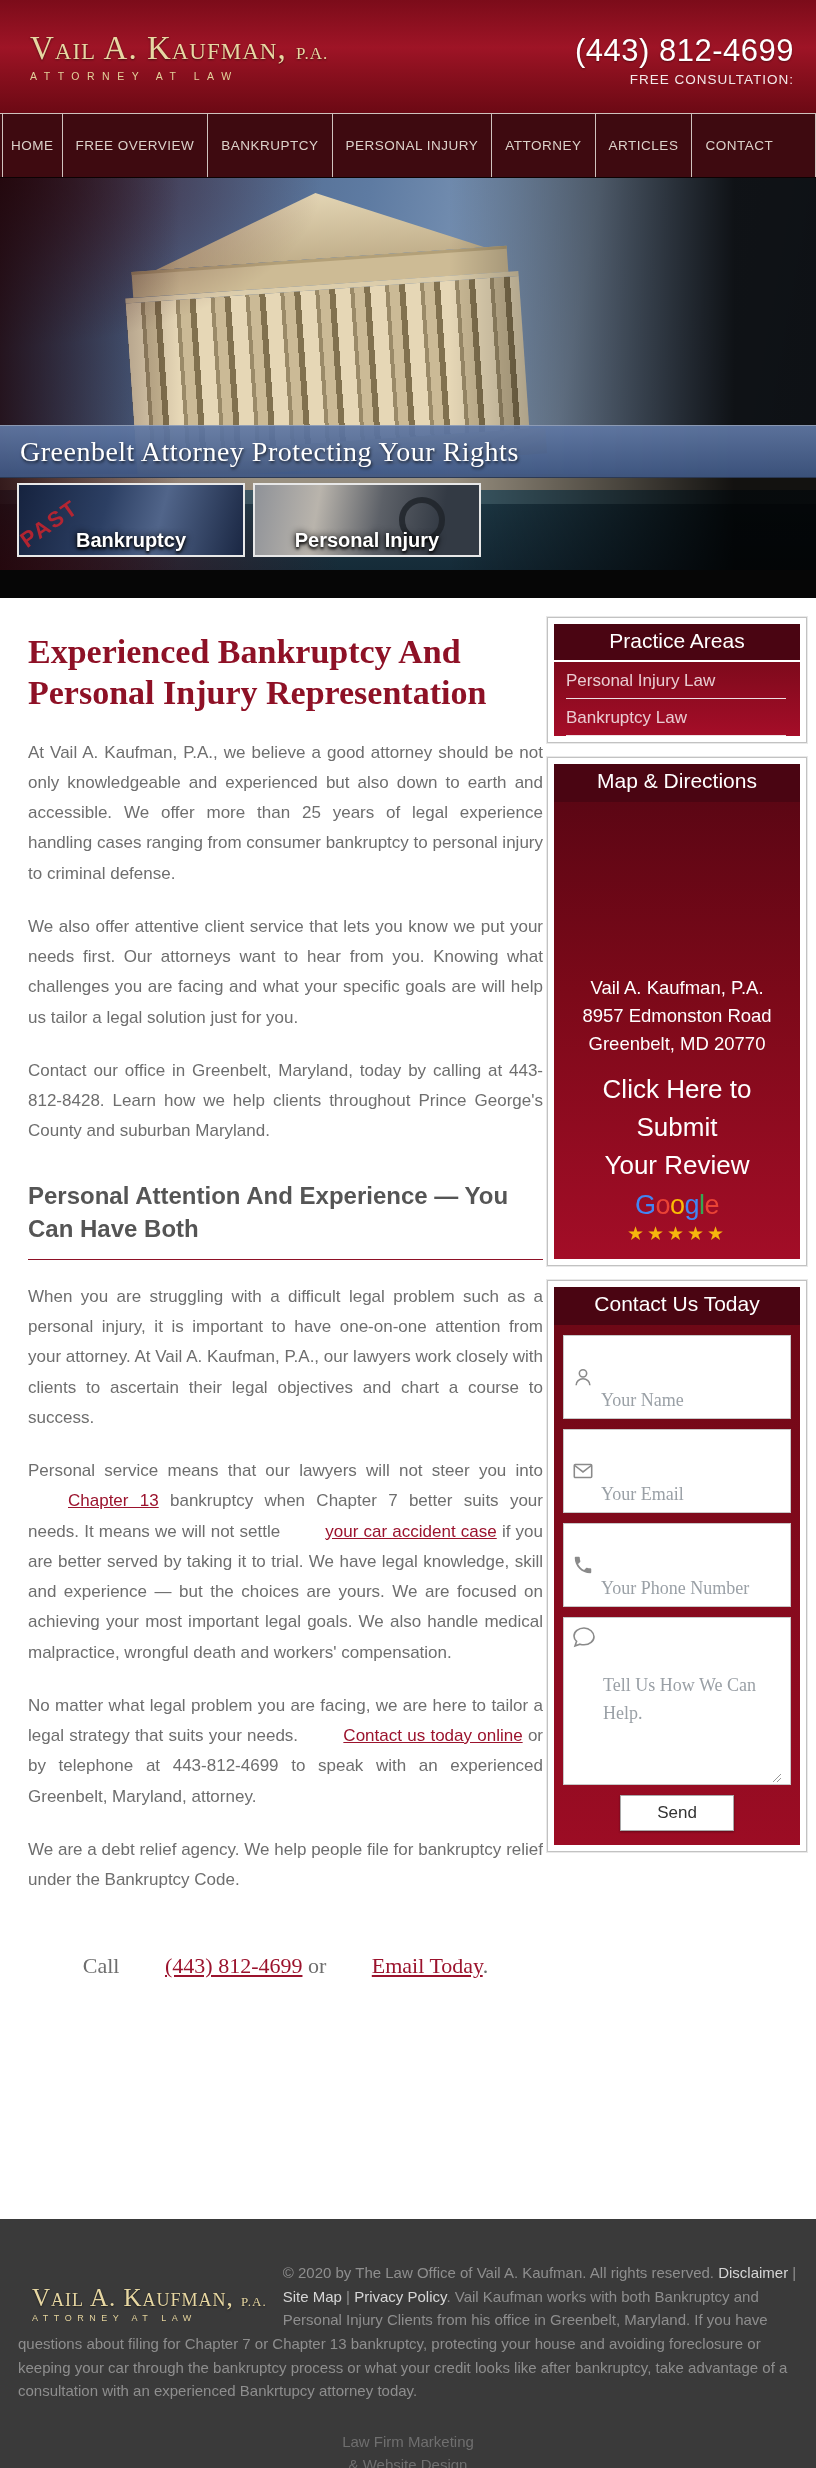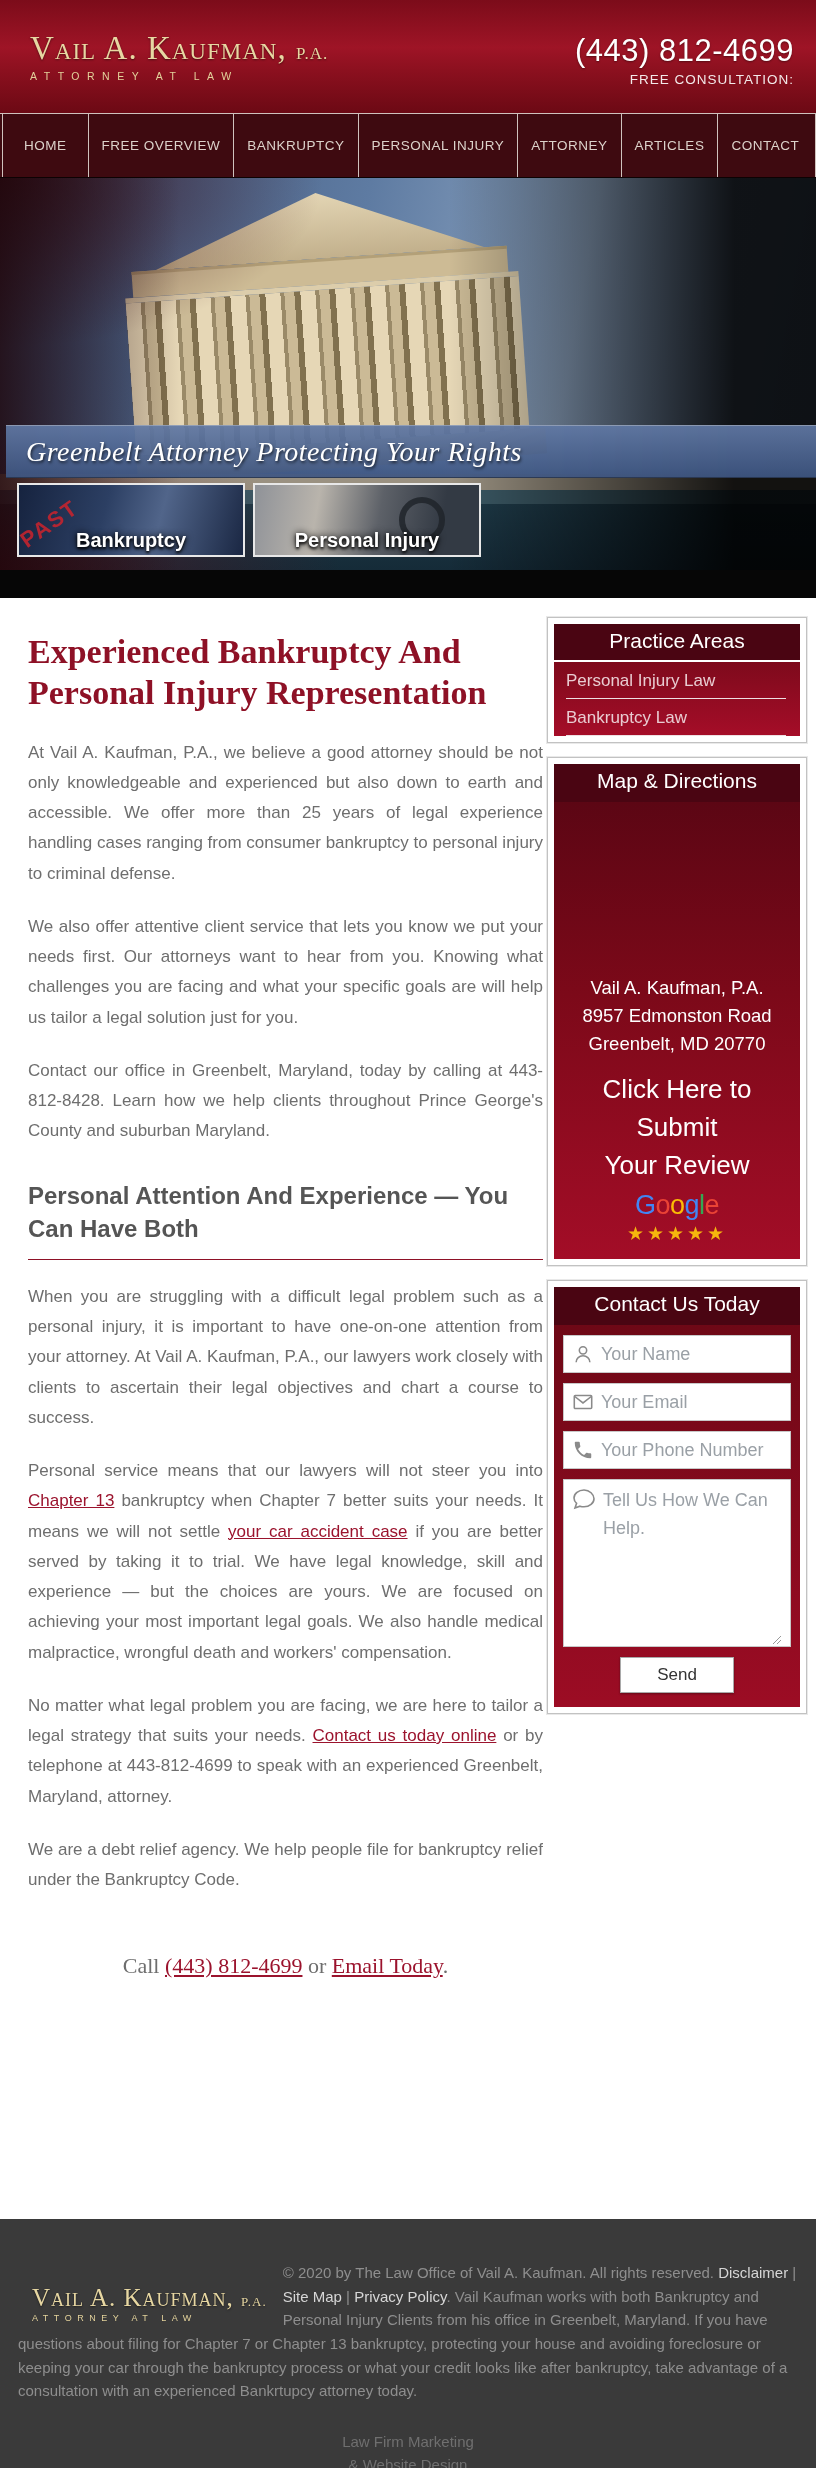--- a/index.html
+++ b/index.html
@@ -26,45 +26,45 @@
   
   .main-nav {
     height: 65px; background: #3e0a10; display: flex; align-items: stretch;
     border-top: 1px solid #cfc2bd; border-bottom: 1px solid #0d0203;
   }
   .nav-item {
     display: flex; align-items: center; padding: 0 13px;
     color: #dcd2ca; font-size: 13.5px; letter-spacing: .5px;
     border-right: 1px solid #cfc2bd; cursor: pointer; white-space: nowrap;
   }
-  .nav-item:first-child { border-left: 1px solid #cfc2bd; margin-left: 2px; padding: 0 21px; }
+  .nav-item:first-child { border-left: 1px solid #cfc2bd; margin-left: 2px; padding: 0 8px; }
   .nav-item:last-child { flex: 1; }
 
   
   .hero { position: relative; height: 392px; overflow: hidden;
     background: linear-gradient(100deg, #3c4f72 0%, #5e7ba2 42%, #8fa6c2 68%, #6d88ab 100%); }
   .building { position: absolute; left: 128px; top: 14px; width: 410px; transform: rotate(-4deg); }
   .pediment { width: 330px; height: 66px; margin-left: 32px;
     clip-path: polygon(50% 0, 100% 100%, 0 100%);
     background: linear-gradient(180deg, #e3d5b4, #c2b08c); }
   .frieze { width: 376px; height: 26px; margin-left: 8px; background: #cdbb95; border-top: 3px solid #b3a078; }
   .columns { width: 394px; height: 158px; border-top: 5px solid #dccdab;
     background: repeating-linear-gradient(90deg, #e6d7b6 0 15px, #9a8a68 15px 19px, #cbba96 19px 29px, #81714f 29px 35px); }
   .building-base { width: 410px; height: 26px; background: linear-gradient(180deg, #bcac88, #8d7c5c); }
   .pool { position: absolute; bottom: 0; left: 0; right: 0; height: 96px;
     background: linear-gradient(180deg, #9a9181 0 16px, #3c5a66 16px 30px, #1e3a48 30px, #152b38 100%); }
   .hero-vignette { position: absolute; inset: 0; pointer-events: none;
     background:
       linear-gradient(90deg, rgba(30,4,8,.8) 0%, rgba(30,4,8,0) 22%, rgba(0,0,0,0) 55%, rgba(0,0,0,.88) 90%),
       radial-gradient(ellipse 60% 50% at 0% 100%, rgba(96,10,22,.55), transparent 70%),
       radial-gradient(ellipse 55% 60% at 0% 0%, rgba(58,8,14,.75), transparent 72%); }
-  .hero-banner { position: absolute; top: 247px; left: 6px; right: 0; height: 53px;
+  .hero-banner { position: absolute; top: 247px; left: 0; right: 0; height: 53px;
     background: linear-gradient(180deg, rgba(96,120,164,.93), rgba(62,86,130,.93));
     border-top: 1px solid rgba(255,255,255,.4); border-bottom: 1px solid rgba(16,26,46,.65);
-    display: flex; align-items: center; padding-left: 20px; font-style: italic; }
+    display: flex; align-items: center; padding-left: 20px; }
   .hero-banner-text { font-family: "Liberation Serif", serif; font-size: 28px; color: #fff;
     text-shadow: 1px 2px 3px rgba(0,0,0,.65); letter-spacing: .5px; }
   .thumbs { position: absolute; top: 305px; left: 17px; display: flex; gap: 8px; }
   .thumb { position: relative; width: 228px; height: 74px; border: 2px solid #e8e8e8; overflow: hidden; cursor: pointer; }
   .thumb-bankruptcy { background: linear-gradient(105deg, #16233f 0%, #2c3f63 38%, #51658a 62%, #1a2743 100%); }
   .thumb-injury { background: linear-gradient(100deg, #8f9298 0%, #b9b4ac 28%, #5d6168 55%, #333a44 82%); }
   .thumb-injury .wheel { position: absolute; right: 34px; top: 12px; width: 46px; height: 46px;
     border: 6px solid #20242a; border-radius: 50%; opacity: .85; }
   .stamp { position: absolute; left: -2px; top: 26px; transform: rotate(-35deg);
     color: rgba(205,35,45,.85); font-weight: bold; font-size: 22px; letter-spacing: 2px; }
@@ -74,21 +74,21 @@
   .black-band { height: 28px; background: #060606; }
 
   
   .content-wrap { display: flex; background: #fff; padding: 10px 9px 0 28px; min-height: 1621px; }
   .left-col { width: 515px; }
   .left-col h1 { font-family: "Liberation Serif", serif; font-size: 34px; font-weight: 700;
     color: #8e1126; line-height: 1.2; margin: 24px 0 24px; }
   .left-col p { font-size: 17px; color: #6e6e6e; line-height: 1.78; text-align: justify; margin-bottom: 23px; }
   .left-col h2 { font-size: 24px; font-weight: 700; color: #555; line-height: 1.4;
     padding-bottom: 13px; border-bottom: 1px solid #8e1126; margin: 32px 0 22px; }
-  .left-col a { color: #9b132d; text-decoration: underline; cursor: pointer; }
+  .left-col a { color: #9b132d; text-decoration: underline; cursor: pointer; margin-left: 40px; }
   .call-line { font-size: 22px; color: #6e6e6e; margin: 58px 0 40px; text-align-last: center; font-family: Liberation Serif, serif; }
 
   
   .sidebar { width: 260px; margin-left: 4px; padding-top: 9px; }
   .sb-box { border: 1px solid #c2c2c2; box-shadow: 0 0 0 1px #e9e9e9; background: #fff; padding: 6px; margin-bottom: 14px; }
   .sb-title { background: #4a0512; color: #fff; text-align: center; font-size: 21px; padding: 5px 0 7px; }
   .pa-list { background: linear-gradient(180deg, #7e0a1c, #a50d28); border-top: 2px solid #fff; }
   .pa-item { margin: 0 14px 0 12px; padding: 9px 0 7px; border-bottom: 1px solid #eedfe2;
     color: #e9ccd1; font-size: 17px; cursor: pointer; }
   .map-body { background: linear-gradient(180deg, #5c0614 0%, #7c0919 42%, #a30d27 100%);
@@ -96,21 +96,21 @@
   .map-address { font-size: 18.5px; line-height: 1.52; }
   .review-link { display: block; font-size: 26px; line-height: 1.45; margin-top: 13px; color: #fff; cursor: pointer; }
   .google-logo { font-size: 27px; font-weight: 500; letter-spacing: -.5px; margin-top: 6px; }
   .g-blue { color: #4285F4; } .g-red { color: #EA4335; } .g-yellow { color: #FBBC05; } .g-green { color: #34A853; }
   .stars { color: #f6b60d; font-size: 19px; letter-spacing: 3px; margin-top: 1px; }
   .form-body { background: linear-gradient(180deg, #6e0816 0%, #9c0c24 100%); border-top: 2px solid #4a0512; padding: 10px 9px 8px; }
   .field { display: flex; align-items: center; background: #fff; border: 1px solid #c8c8c8;
     margin-bottom: 10px; padding: 7px 8px; }
   .field svg { flex: 0 0 auto; margin-right: 7px; }
   .field input, .field textarea { border: none; outline: none; flex: 1; font-size: 18px;
-    font-family: Liberation Sans, sans-serif; color: #555; background: transparent; min-width: 0; }
+    font-family: Liberation Serif, serif; color: #555; background: transparent; min-width: 0; margin-top: 47px; }
   .field input::placeholder, .field textarea::placeholder { color: #9aa0a6; opacity: 1; }
   .field-textarea { align-items: flex-start; height: 168px; position: relative; }
   .field-textarea textarea { height: 100%; resize: none; line-height: 1.55; }
   .resize-handle { position: absolute; right: 2px; bottom: 2px; }
   .send-btn { display: block; margin: 2px auto 6px; background: #fff; border: 1px solid #a9a9a9;
     box-shadow: 0 1px 2px rgba(0,0,0,.35); padding: 7px 36px; font-size: 17px; color: #333; cursor: pointer;
     font-family: "Liberation Sans", sans-serif; }
 
   
   .site-footer { background: #3a3a3a; padding: 42px 18px 0; overflow: hidden; }

